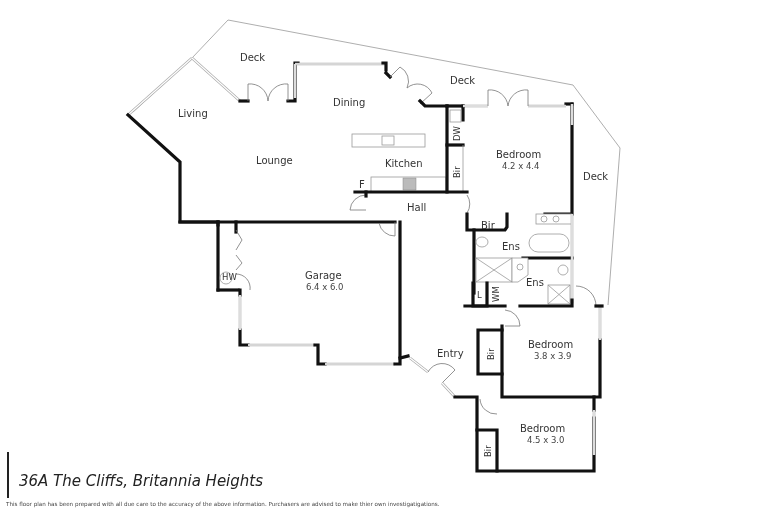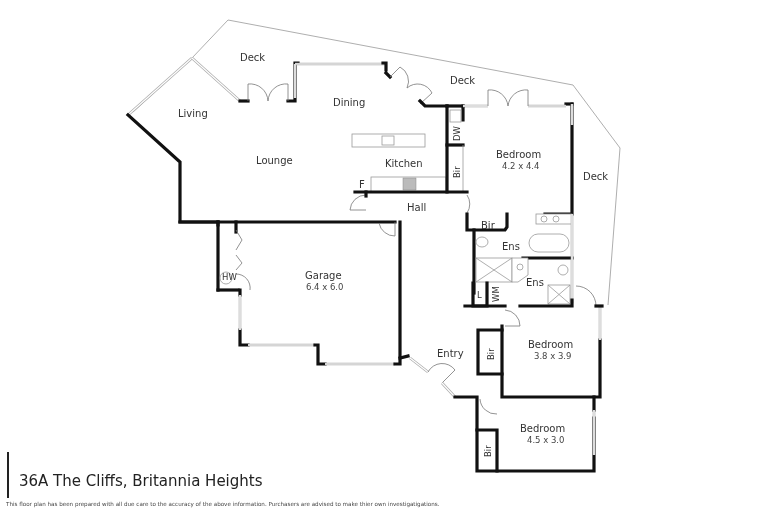--- a/index.html
+++ b/index.html
@@ -8,21 +8,21 @@
   .lbl { font-family:"DejaVu Sans", sans-serif; fill:#333; font-size:10px; }
   .dim { font-family:"DejaVu Sans", sans-serif; fill:#444; font-size:8.5px; }
   .small { font-family:"DejaVu Sans", sans-serif; fill:#333; font-size:8.5px; }
   .wall { stroke:#111; stroke-width:3.2; fill:none; stroke-linecap:square; }
   .thin { stroke:#999; stroke-width:0.8; fill:none; }
   .win { stroke:#aaa; stroke-width:2.6; fill:none; }
   .wini { stroke:#fff; stroke-width:1.2; fill:none; }
   .door { stroke:#777; stroke-width:0.8; fill:none; }
   .fix { stroke:#999; stroke-width:0.8; fill:#fff; }
   #title-bar { position:absolute; left:7px; top:452px; width:2px; height:46px; background:#222; }
-  #title { position:absolute; left:19px; top:472px; font-size:15px; color:#222; font-family:"DejaVu Sans", sans-serif; white-space:nowrap; }
+  #title { position:absolute; left:19px; top:472px; font-size:15px; color:#222; font-family:"DejaVu Sans", sans-serif; white-space:nowrap;font-style:italic; }
   #disclaimer { position:absolute; left:6px; top:501px; font-size:5.6px; color:#444; font-family:"DejaVu Sans", sans-serif; white-space:nowrap; }
 </style>
 </head>
 <body>
 
 <svg id="plan" viewBox="0 0 768 512" xmlns="http://www.w3.org/2000/svg">
 
   <path class="thin" d="M228,20 L573,85 L620,148 L608,305 M192,58 L228,20 M133,112 L192,58"></path>
 
   <g>

